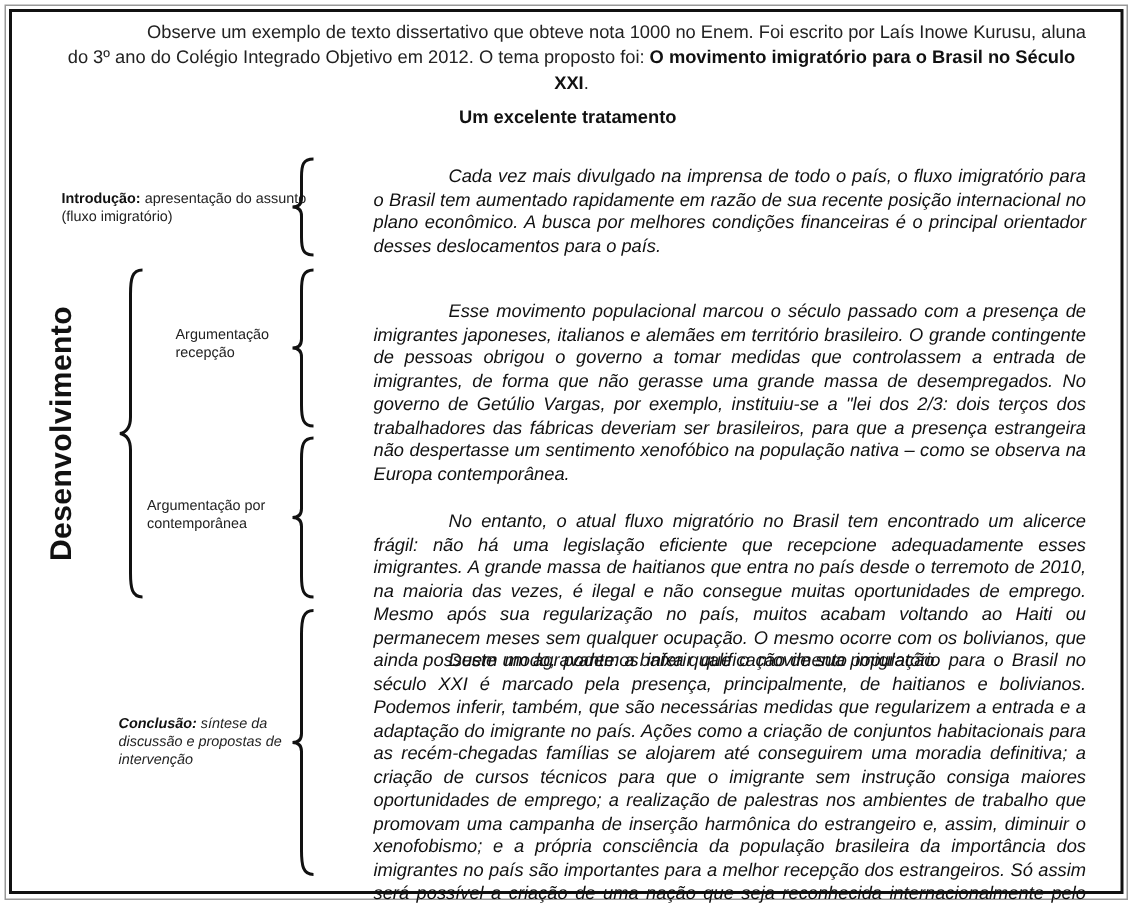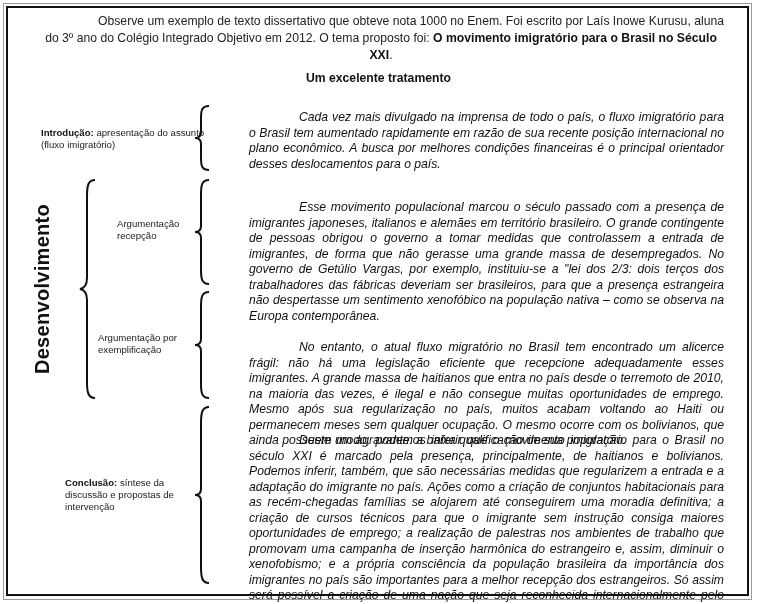--- a/index.html
+++ b/index.html
@@ -58,32 +58,32 @@
 <div class="brace" style="left:192px; top:178px;">
   <svg width="20" height="108" viewBox="0 0 20 108">
       <path d="M17 2 C10 2 9 7 9 16 L9 48 C9 52 7 54 3 54 C7 54 9 56 9 60 L9 92 C9 101 10 106 17 106" fill="none" stroke="#111" stroke-width="2"></path>
     </svg>
 </div>
 <div class="para" style="top:180px;margin-top:20px;">
   <span class="indent"></span><span>Esse movimento populacional marcou o século passado com a presença de imigrantes japoneses, italianos e alemães em território brasileiro. O grande contingente de pessoas obrigou o governo a tomar medidas que controlassem a entrada de imigrantes, de forma que não gerasse uma grande massa de desempregados. No governo de Getúlio Vargas, por exemplo, instituiu-se a "lei dos 2/3: dois terços dos trabalhadores das fábricas deveriam ser brasileiros, para que a presença estrangeira não despertasse um sentimento xenofóbico na população nativa – como se observa na Europa contemporânea.</span>
 </div>
 
 <div class="label" style="left:98px; top:332px; width:100px;">
-  <span>Argumentação por exemplificação</span>
+  <span>Argumentação por contemporânea</span>
 </div>
 <div class="brace" style="left:192px; top:290px;">
   <svg width="20" height="110" viewBox="0 0 20 110">
       <path d="M17 2 C10 2 9 7 9 16 L9 49 C9 53 7 55 3 55 C7 55 9 57 9 61 L9 94 C9 103 10 108 17 108" fill="none" stroke="#111" stroke-width="2"></path>
     </svg>
 </div>
 <div class="para" style="top:296px;margin-top:44px;">
   <span class="indent"></span><span>No entanto, o atual fluxo migratório no Brasil tem encontrado um alicerce frágil: não há uma legislação eficiente que recepcione adequadamente esses imigrantes. A grande massa de haitianos que entra no país desde o terremoto de 2010, na maioria das vezes, é ilegal e não consegue muitas oportunidades de emprego. Mesmo após sua regularização no país, muitos acabam voltando ao Haiti ou permanecem meses sem qualquer ocupação. O mesmo ocorre com os bolivianos, que ainda possuem um agravante: a baixa qualificação de sua população.</span>
 </div>
 
-<div class="label" style="left:65px; top:477px; width:120px;">
+<div class="label" style="left:79px; top:477px; width:120px;font-style:italic;">
   <b>Conclusão:</b><span> síntese da discussão e propostas de intervenção</span>
 </div>
 <div class="brace" style="left:192px; top:405px;">
   <svg width="20" height="180" viewBox="0 0 20 180">
       <path d="M17 2 C10 2 9 8 9 18 L9 84 C9 88 7 90 3 90 C7 90 9 92 9 96 L9 162 C9 172 10 178 17 178" fill="none" stroke="#111" stroke-width="2"></path>
     </svg>
 </div>
 <div class="para" style="top:433px;">
   <span class="indent"></span><span>Deste modo, podemos inferir que o movimento imigratório para o Brasil no século XXI é marcado pela presença, principalmente, de haitianos e bolivianos. Podemos inferir, também, que são necessárias medidas que regularizem a entrada e a adaptação do imigrante no país. Ações como a criação de conjuntos habitacionais para as recém-chegadas famílias se alojarem até conseguirem uma moradia definitiva; a criação de cursos técnicos para que o imigrante sem instrução consiga maiores oportunidades de emprego; a realização de palestras nos ambientes de trabalho que promovam uma campanha de inserção harmônica do estrangeiro e, assim, diminuir o xenofobismo; e a própria consciência da população brasileira da importância dos imigrantes no país são importantes para a melhor recepção dos estrangeiros. Só assim será possível a criação de uma nação que seja reconhecida internacionalmente pelo excelente tratamento despendido aos imigrantes.</span>
 </div>

